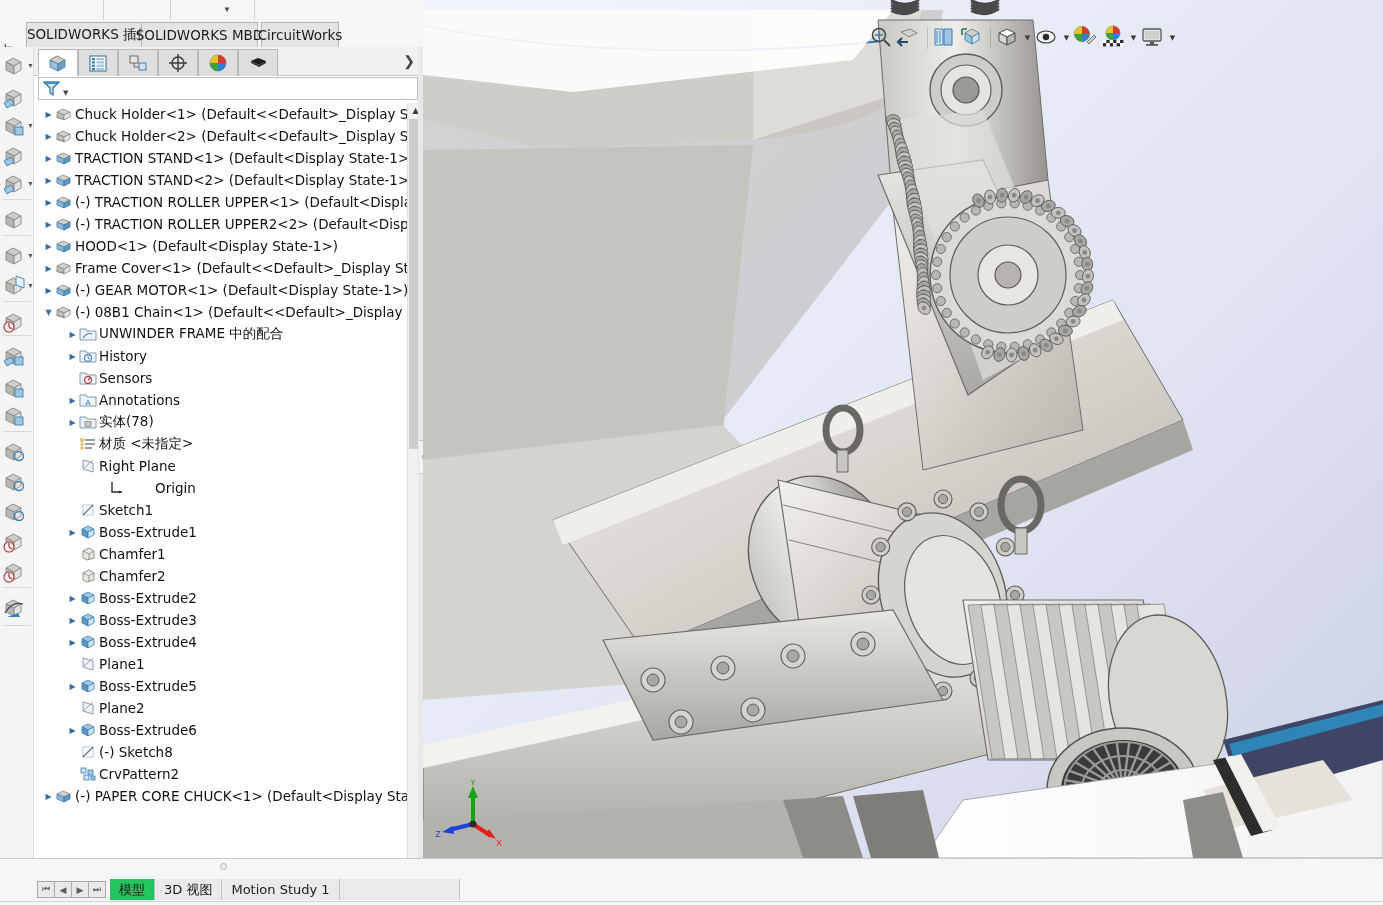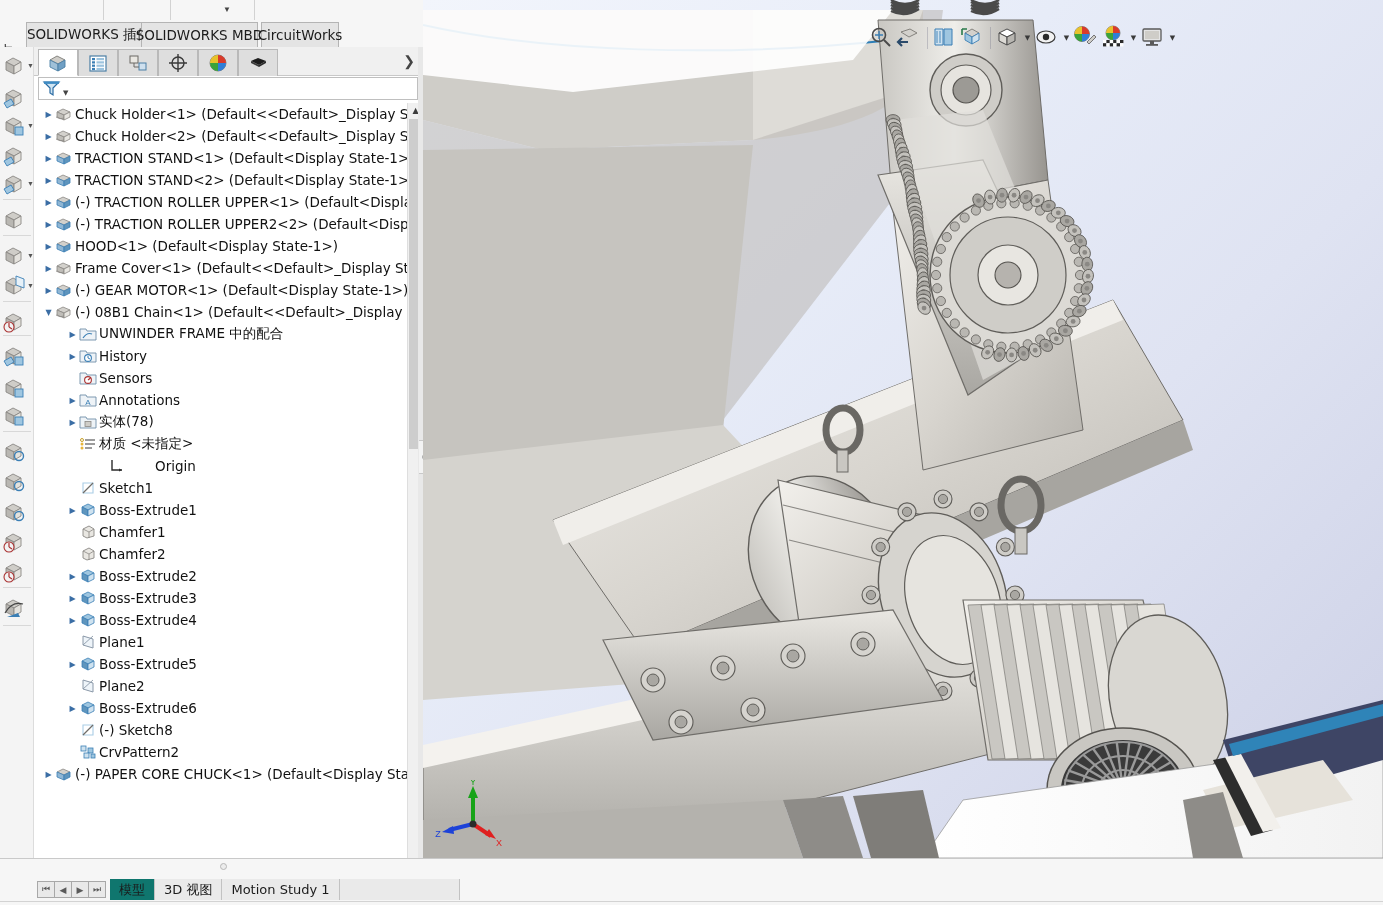--- a/index.html
+++ b/index.html
@@ -179,21 +179,21 @@
     margin-right: -1px; display: flex; align-items: center; justify-content: center;
     font-size: 9px; color: #5a5a5a; font-family: "DejaVu Sans", sans-serif;
   }
   .doctabs { position: absolute; left: 110px; top: 879px; display: flex; }
   .doctab {
     height: 21px; padding: 0 9px; display: flex; align-items: center;
     font-size: 13px; color: #1b1b1b; background: #eaeaea;
     border-right: 1px solid #c2c2c2;
     font-family: "DejaVu Sans", "Liberation Sans", sans-serif;
   }
-  .doctab.active { background: #0f766e; }
+  .doctab.active { background: #22c55e; }
   .doctab-filler {
     width: 120px; height: 21px; background: #eaeaea; border-right: 1px solid #c2c2c2;
   }
   .statusline {
     position: absolute; left: 0; top: 901px; width: 1383px; height: 4px;
     background: #f6f6f6; border-top: 1px solid #d3d3d3;
   }
 </style>
 </head>
 <body>
@@ -551,20 +551,28 @@
           </div>
           <div class="trow" style="padding-left: 32px;">
             <div class="arrow blank">▶</div>
             <div class="ticon"><svg viewBox="0 0 18 18" width="18" height="18">
                 <circle cx="3" cy="5" r="1.5" fill="none" stroke="#c8a02a" stroke-width="1"></circle>
                 <circle cx="3" cy="9" r="1.5" fill="#e8b53a"></circle>
                 <circle cx="3" cy="13" r="1.5" fill="#e8b53a"></circle>
                 <path d="M6 5 L16 5 M6 9 L16 9 M6 13 L13 13" stroke="#3a3a3a" stroke-width="1.2"></path>
               </svg></div>
             <span class="tlabel">材质 &lt;未指定&gt;</span>
+          </div>
+          <div class="trow" style="padding-left: 32px;">
+            <div class="arrow blank">▶</div>
+            <div class="ticon"><svg viewBox="0 0 18 18" width="18" height="18">
+                <path d="M4 3 L14 6 L14 15 L4 12 Z" fill="#eef4f9" stroke="#8a98a8" stroke-width="1"></path>
+                <path d="M4 12 L14 3" stroke="#8a98a8" stroke-width=".9"></path>
+              </svg></div>
+            <span class="tlabel">Right Plane</span>
           </div>
           <div class="trow" style="padding-left: 32px; gap: 28px;">
             <div class="arrow blank">▶</div>
             <div class="ticon"><svg viewBox="0 0 18 18" width="18" height="18">
                 <path d="M5 3 L5 13 L15 13" fill="none" stroke="#2b2b2b" stroke-width="1.4"></path>
                 <polygon points="15,13 12,11.5 12,14.5" fill="#2b2b2b"></polygon>
               </svg></div>
             <span class="tlabel">Origin</span>
           </div>
           <div class="trow" style="padding-left: 32px;">

